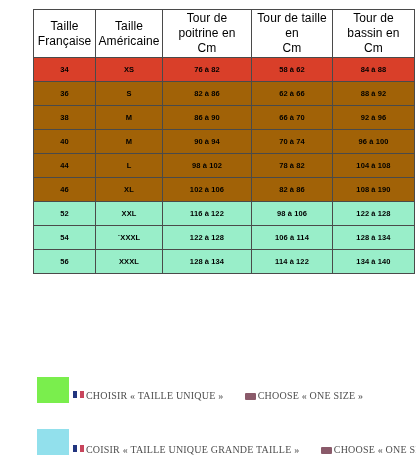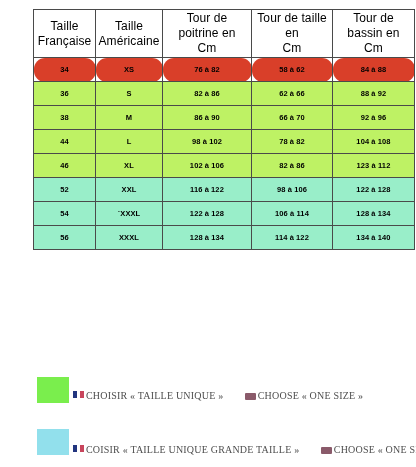--- a/index.html
+++ b/index.html
@@ -43,22 +43,22 @@
     height: 29px;
     font-size: 12px;
     padding: 1px 2px;
   }
   .col-fr   { width: 57px; }
   .col-us   { width: 62px; }
   .col-bust { width: 84px; margin-left: 6px; }
   .col-waist{ width: 76px; }
   .col-hips { width: 77px; }
 
-  tr.row-red  td { background: #d93f29; border-radius: 11px; }
-  tr.row-green td { background: #bef264; }
+  tr.row-red  td { background: #d93f29; }
+  tr.row-green td { background: #a16207; }
   tr.row-mint td { background: #99eec9; }
   tr.row-red.tall td { height: 27px; }
 
   
   .legend-block {
     position: absolute;
     left: 0;
     width: 416px;
     height: 40px;
   }
@@ -152,32 +152,39 @@
         <td class="col-hips">88 à 92</td>
       </tr>
       <tr class="row-green">
         <td class="col-fr">38</td>
         <td class="col-us">M</td>
         <td class="col-bust">86 à 90</td>
         <td class="col-waist">66 à 70</td>
         <td class="col-hips">92 à 96</td>
       </tr>
       <tr class="row-green">
+        <td class="col-fr">40</td>
+        <td class="col-us">M</td>
+        <td class="col-bust">90 à 94</td>
+        <td class="col-waist">70 à 74</td>
+        <td class="col-hips">96 à 100</td>
+      </tr>
+      <tr class="row-green">
         <td class="col-fr">44</td>
         <td class="col-us">L</td>
         <td class="col-bust">98 à 102</td>
         <td class="col-waist">78 à 82</td>
         <td class="col-hips">104 à 108</td>
       </tr>
       <tr class="row-green">
         <td class="col-fr">46</td>
         <td class="col-us">XL</td>
         <td class="col-bust">102 à 106</td>
         <td class="col-waist">82 à 86</td>
-        <td class="col-hips">123 à 112</td>
+        <td class="col-hips">108 à 190</td>
       </tr>
       <tr class="row-mint">
         <td class="col-fr">52</td>
         <td class="col-us">XXL</td>
         <td class="col-bust">116 à 122</td>
         <td class="col-waist">98 à 106</td>
         <td class="col-hips">122 à 128</td>
       </tr>
       <tr class="row-mint">
         <td class="col-fr">54</td>

